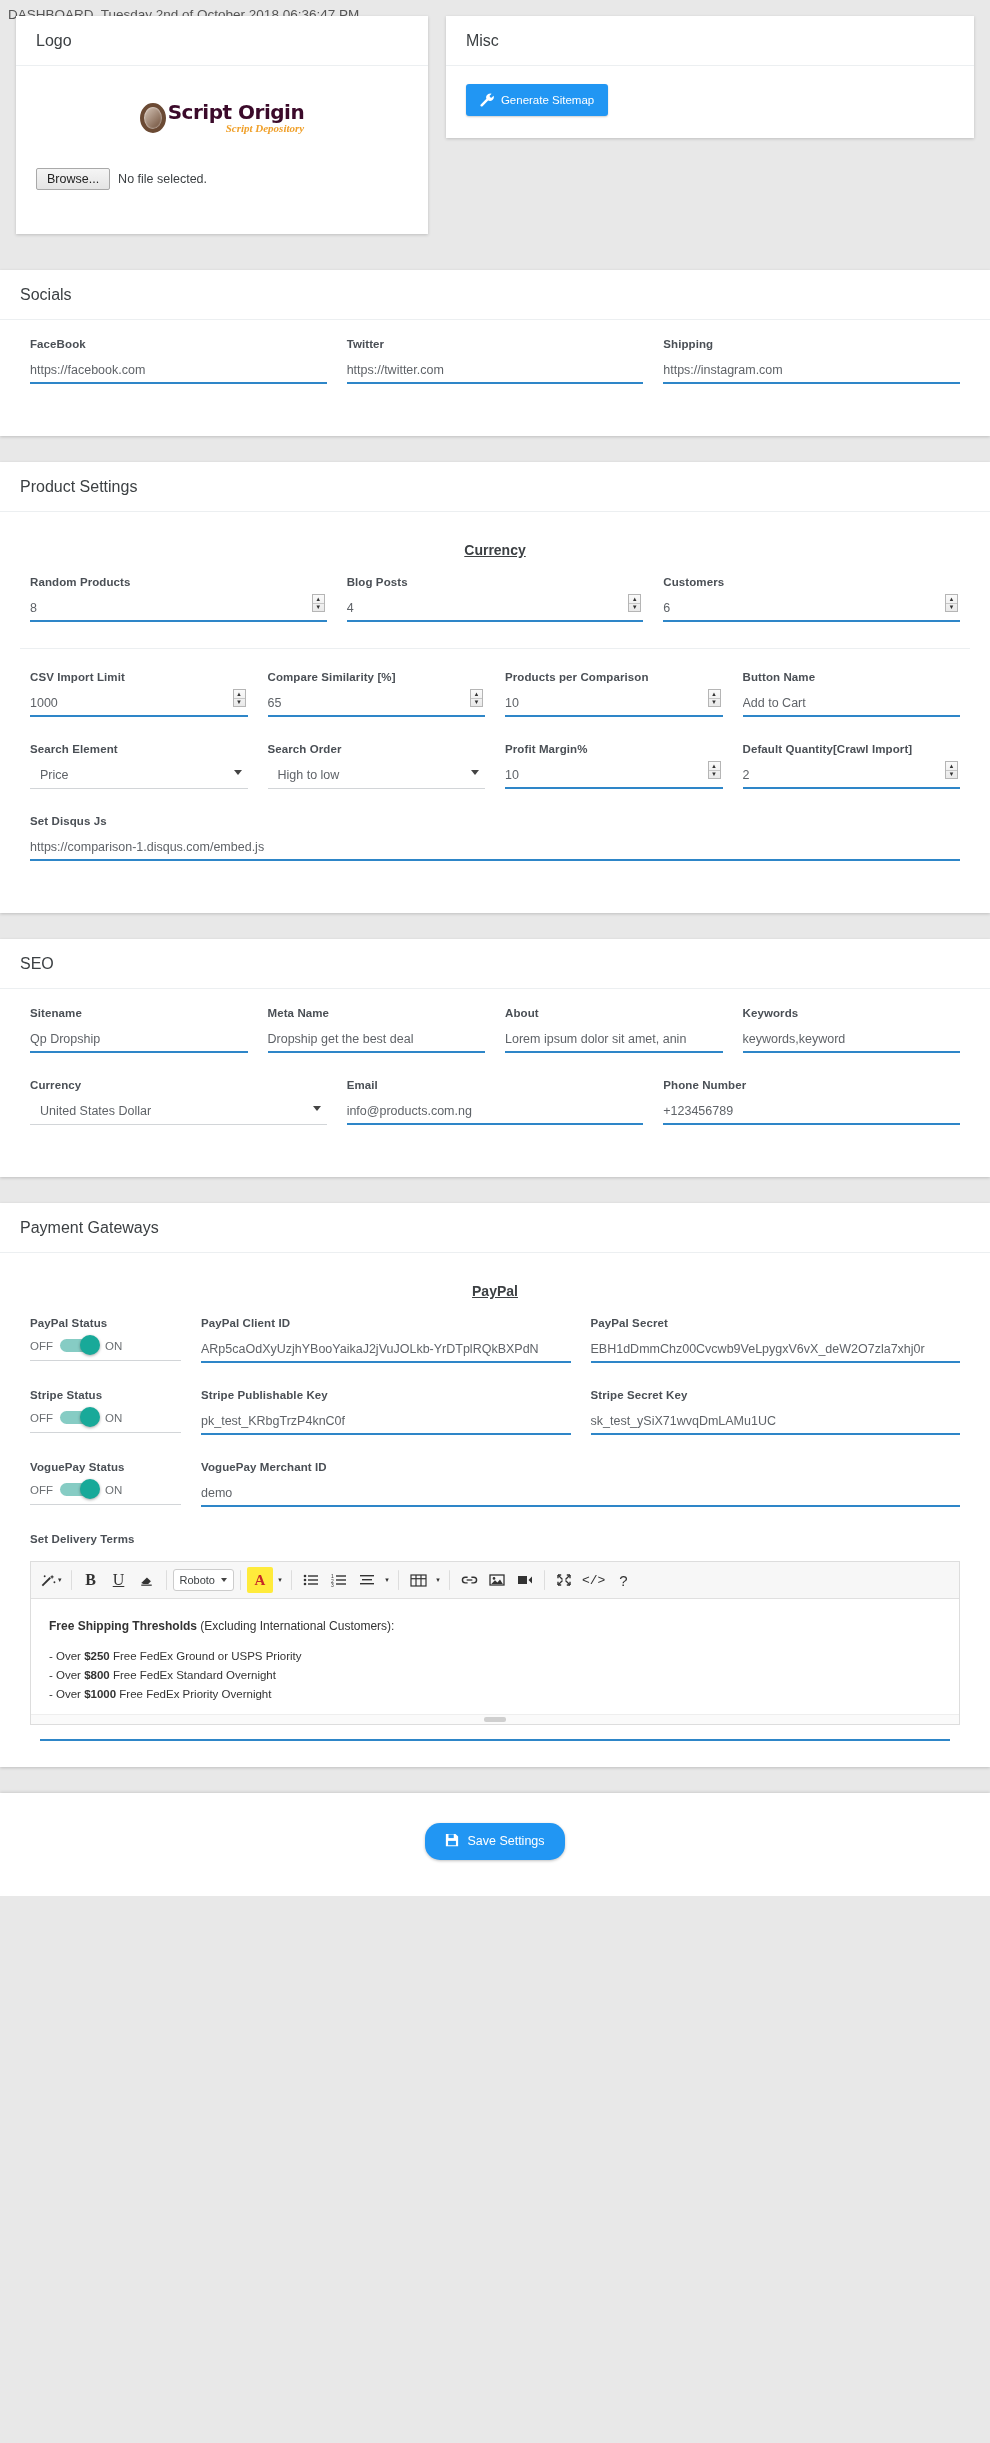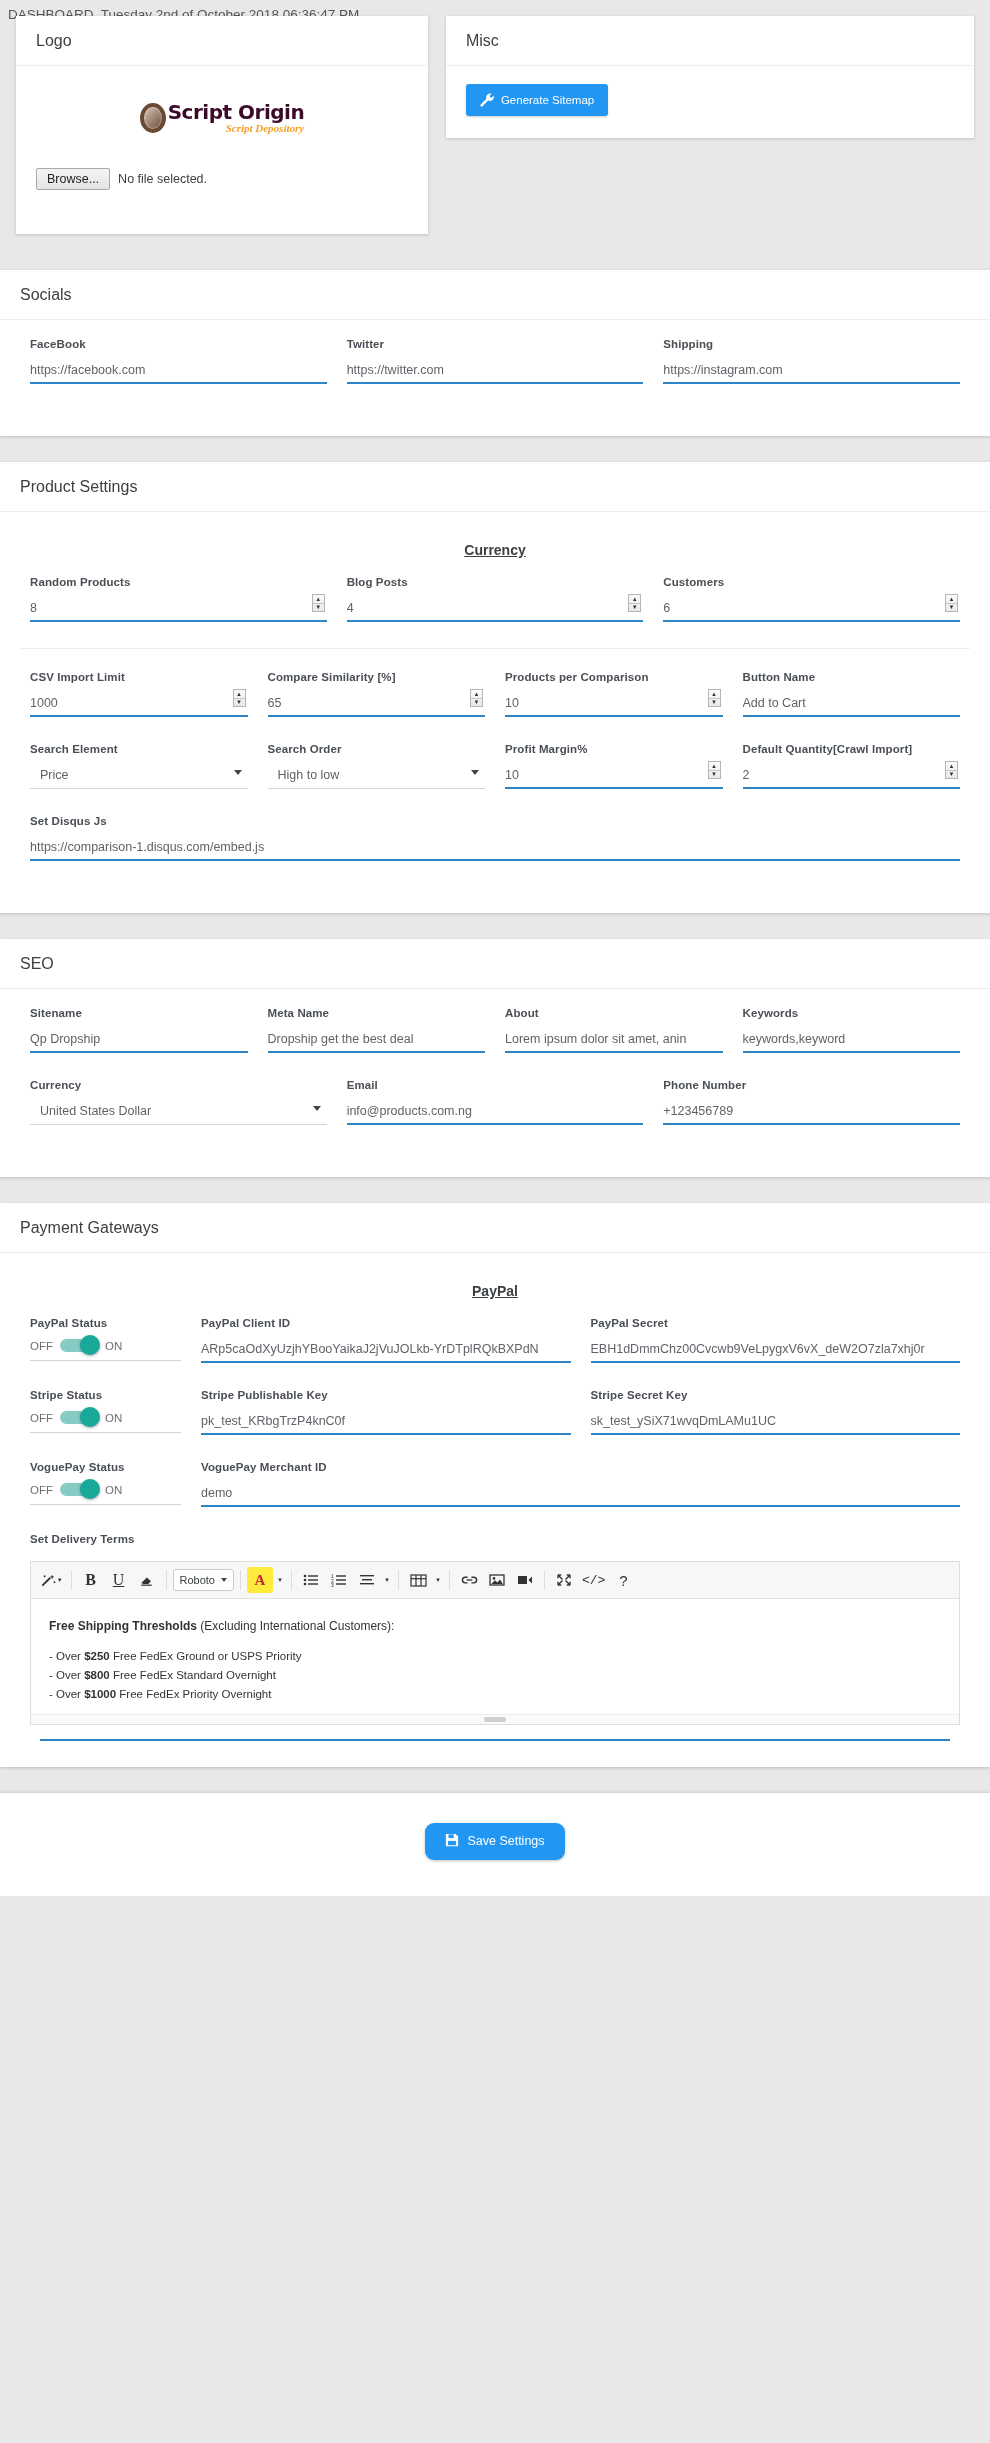--- a/index.html
+++ b/index.html
@@ -231,21 +231,21 @@
   }
   .ed-scroll b { display:block; width:22px; height:5px; background:#cfcfcf; border-radius:2px;}
   .under-line { border-bottom:2px solid #2e86c8; margin: 14px 10px 0 10px; }
 
   
   .footer-card {
     background:#fff; box-shadow:0 -1px 3px rgba(0,0,0,.12);
     padding: 30px 0 36px 0; text-align:center; margin-top: 18px;
   }
   .save-btn {
-    background:#2196f3; color:#fff; border:none; border-radius:9px;
+    background:#2196f3; color:#fff; border:none; border-radius:15px;
     padding: 10px 20px; font-size: 12.5px; cursor:pointer;
     display:inline-flex; align-items:center; gap:8px;
     box-shadow: 0 1px 3px rgba(0,0,0,.25);
   }
   .gap { height: 18px; background:#e8e8e8; }
 </style>
 </head>
 <body>
 
 <div class="page">

